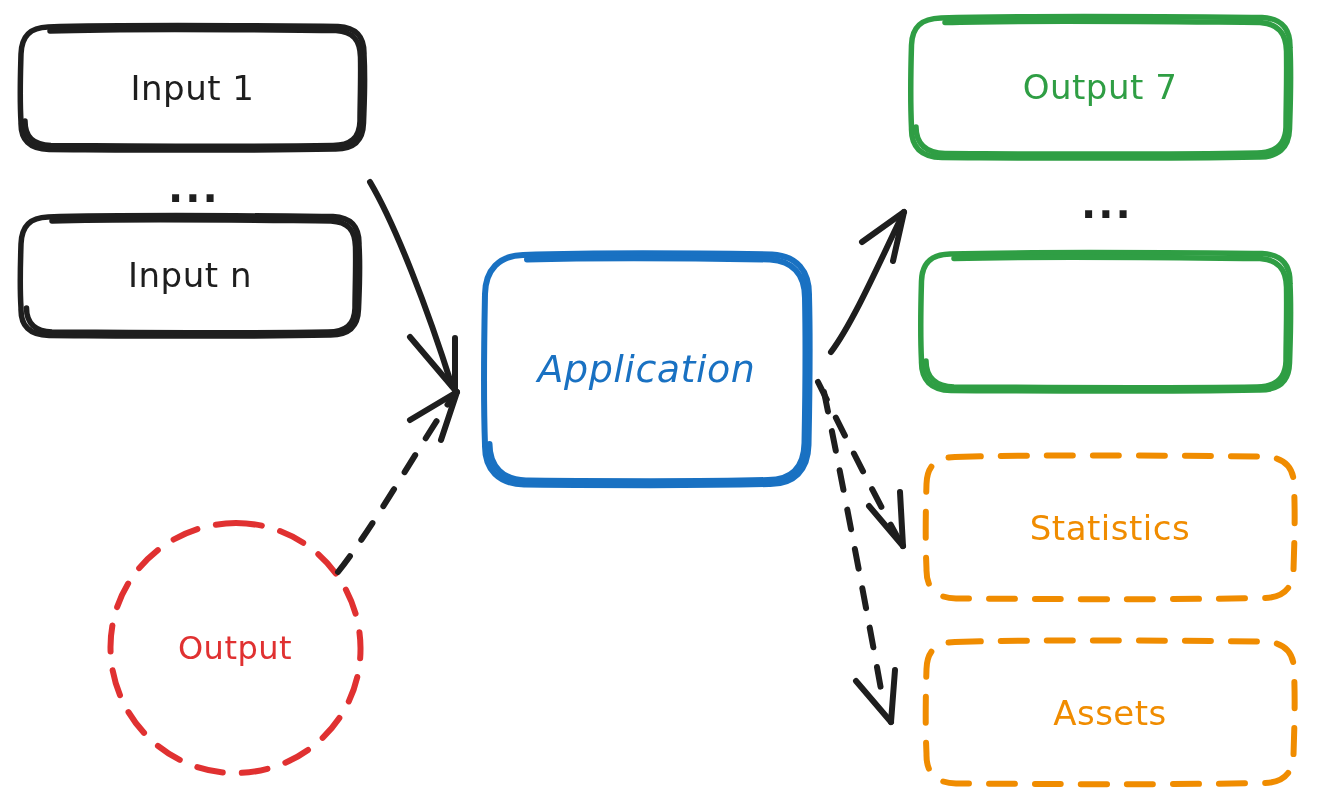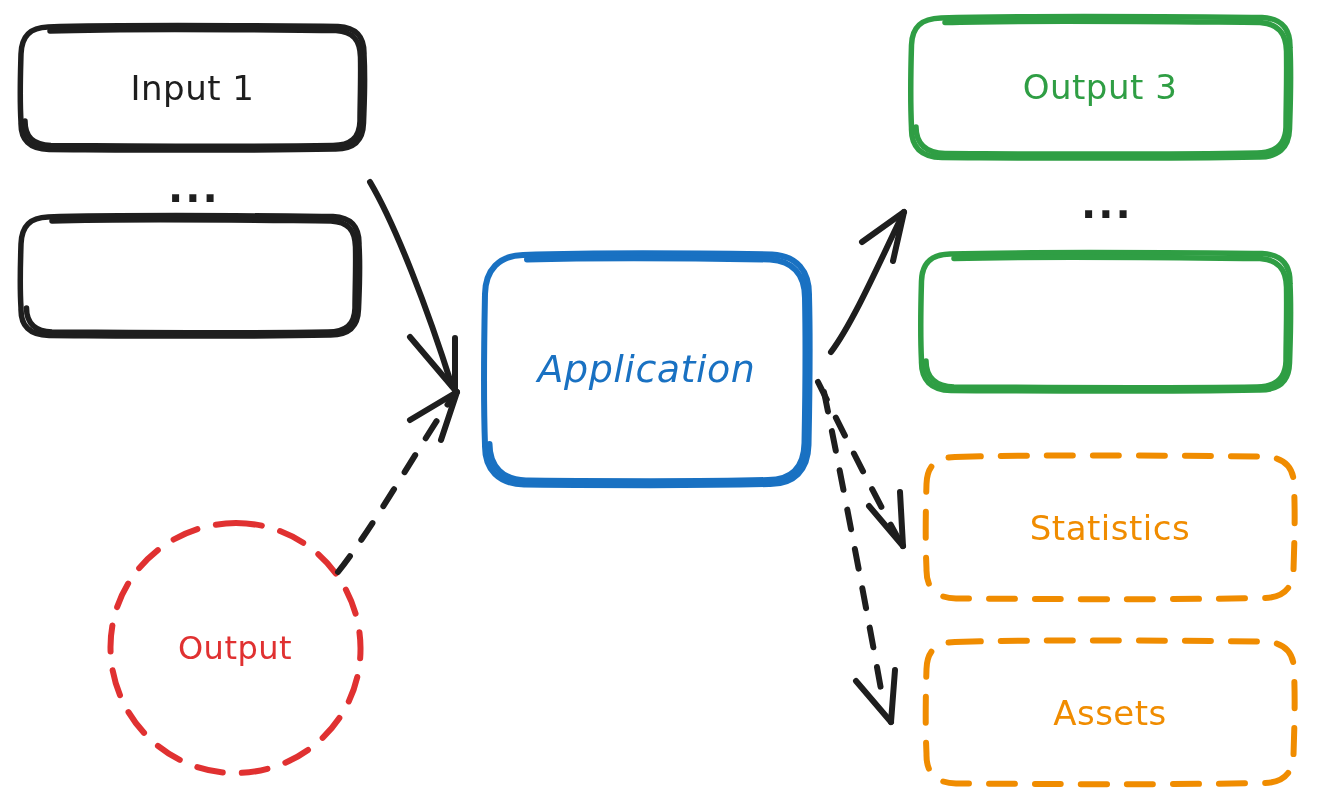--- a/index.html
+++ b/index.html
@@ -210,26 +210,27 @@
       <path d="M 856 681 L 891 722"></path>
       <path d="M 895 670 L 891 722"></path>
     </g>
 
   </svg>
 
   <div class="node-label lbl-input" style="left:20px; top:25px; width:345px; height:125px;">Input 1</div>
 
   <div class="ellipsis" style="left:168px; top:168px;">...</div>
 
+  <div class="node-label lbl-input" style="left:20px; top:215px; width:340px; height:120px;">Input n</div>
 
   <div class="node-label lbl-options" style="left:110px; top:523px; width:250px; height:250px;">Output</div>
 
   <div class="node-label lbl-app" style="left:483px; top:253px; width:327px; height:232px;text-align:center;">Application</div>
 
-  <div class="node-label lbl-output" style="left:910px; top:16px; width:380px; height:142px;">Output 3</div>
+  <div class="node-label lbl-output" style="left:910px; top:16px; width:380px; height:142px;">Output 7</div>
 
   <div class="ellipsis" style="left:1081px; top:184px;">...</div>
 
 
   <div class="node-label lbl-artifact" style="left:925px; top:640px; width:370px; height:145px;">Assets</div>
 
   <div class="node-label lbl-artifact" style="left:925px; top:455px; width:370px; height:145px;">Statistics</div>
 
 </div>
 

